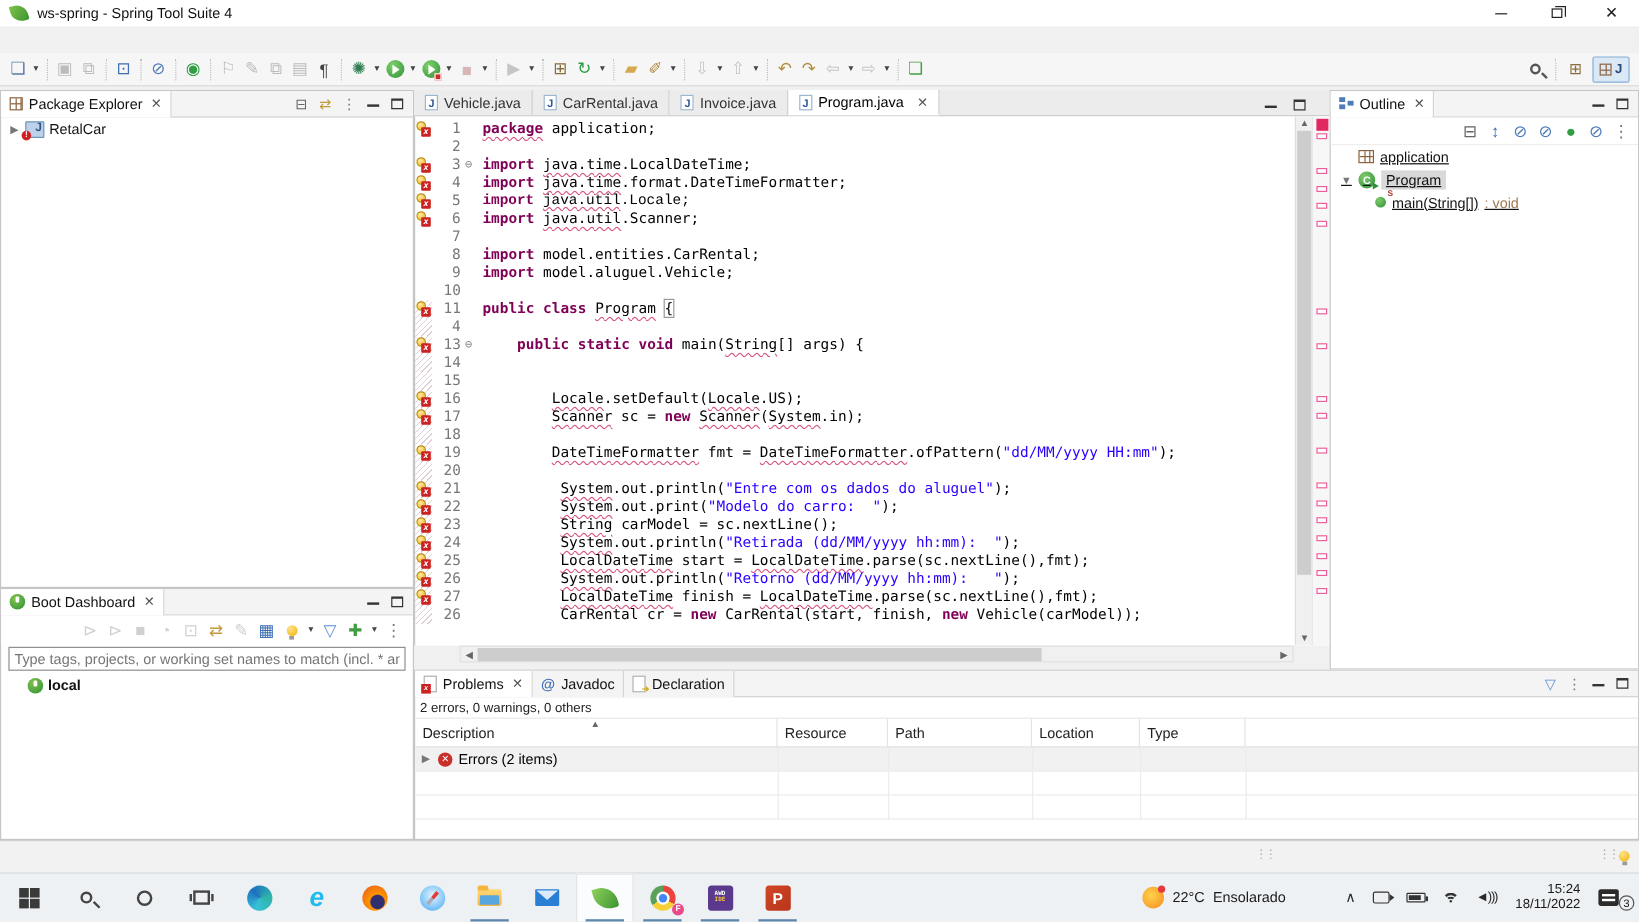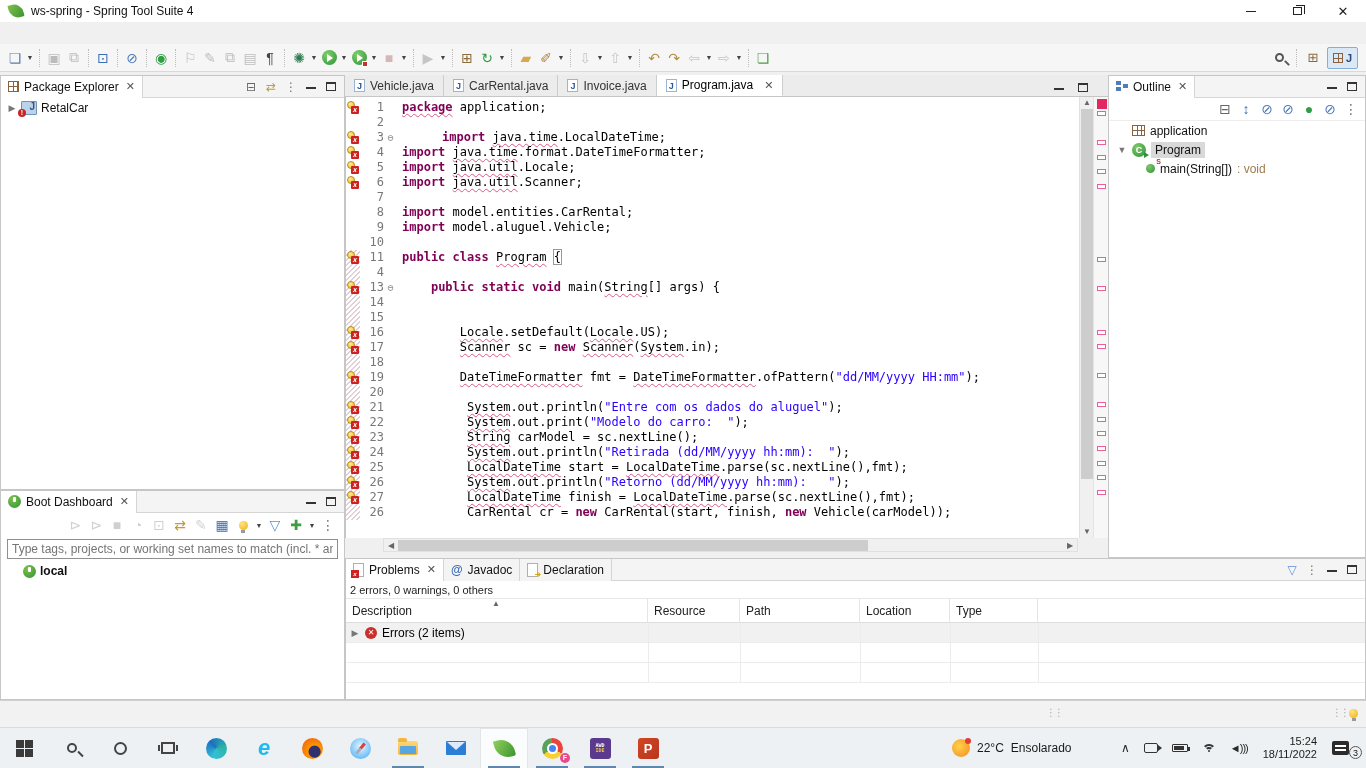--- a/index.html
+++ b/index.html
@@ -94,21 +94,21 @@
   #ruler-top { position:absolute; right:2px; top:2px; width:10px; height:10px; background:#e12860; }
   .rmark { position:absolute; left:3px; width:9px; height:5px; background:#fff; border:1.5px solid #ec5f9a; }
 
   #hscroll { position:absolute; left:383px; top:538px; width:695px; height:14px; background:#f0f0f0; border:1px solid #e0e0e0; }
   #hthumb { position:absolute; left:14px; top:1px; width:470px; height:11px; background:#cdcdcd; }
   .harrow { position:absolute; top:0; width:14px; height:13px; font-size:8px; color:#666; text-align:center; line-height:13px; }
 
   
   #outline-pane { left:1108px; top:75px; width:258px; height:483px; }
   #outline-toolbar { height:23px; display:flex; align-items:center; justify-content:flex-end; gap:1px; padding-right:4px; background:#fff; border-bottom:1px solid #eee; }
-  .o-row { display:flex; align-items:center; gap:5px; height:19px; font-size:12px; color:#111; padding-left:8px; }
+  .o-row { display:flex; align-items:center; gap:5px; height:19px; font-size:12px; color:#111; padding-left:8px;text-decoration:underline; }
   .o-row.sel .lbl-wrap { background:#d9d9d9; padding:1px 4px; }
   .class-ic { width:14px; height:14px; border-radius:50%; background:radial-gradient(circle at 35% 30%,#7ec96a,#2f9138); color:#fff; font-size:9px; font-weight:bold; text-align:center; line-height:14px; position:relative; }
   .class-ic:after { content:""; position:absolute; right:-3px; bottom:-1px; width:0; height:0; border-left:5px solid #2f9138; border-top:3px solid transparent; border-bottom:3px solid transparent; }
   .meth-ic { width:9px; height:9px; border-radius:50%; background:radial-gradient(circle at 35% 30%,#7ec96a,#2f9138); position:relative; margin-left:14px; }
   .meth-ic:after { content:"S"; position:absolute; right:-6px; top:-6px; color:#b03a2e; font-size:7px; font-weight:bold; }
   .pkg-ic { width:13px; height:11px; border:1px solid #8a6240; position:relative; }
   .pkg-ic:before { content:""; position:absolute; left:4px; top:0; width:1px; height:100%; background:#8a6240; box-shadow:4px 0 0 #8a6240; }
   .pkg-ic:after { content:""; position:absolute; left:0; top:4px; width:100%; height:1px; background:#8a6240; }
   .ret-type { color:#9e7b52; }
   .outline-tab-ic { width:12px; height:12px; position:relative; }
@@ -404,23 +404,23 @@
       </span>
     <span class="hicon etab-max">
         <i class="wmax"></i>
       </span>
   </div>
 
   <div id="editor">
     <div id="code-area">
         <div class="cl"><span class="g-ic"><span class="err-ic"><i class="b"></i><i class="e">x</i></span></span><span class="g-num">1</span><span class="g-fold"></span><span style="padding-left: 5px;"><span class="c-k c-u">package</span><span class="c-d"> application;</span></span></div>
         <div class="cl"><span class="g-ic"></span><span class="g-num">2</span><span class="g-fold"></span><span style="padding-left: 5px;"></span></div>
-        <div class="cl"><span class="g-ic"><span class="err-ic"><i class="b"></i><i class="e">x</i></span></span><span class="g-num">3</span><span class="g-fold">⊖</span><span style="padding-left: 5px; margin-left: 40px;"><span class="c-k">import</span><span class="c-d"> </span><span class="c-d c-u">java.time</span><span class="c-d">.LocalDateTime;</span></span></div>
+        <div class="cl"><span class="g-ic"><span class="err-ic"><i class="b"></i><i class="e">x</i></span></span><span class="g-num">3</span><span class="g-fold">⊖</span><span style="padding-left: 5px;"><span class="c-k">import</span><span class="c-d"> </span><span class="c-d c-u">java.time</span><span class="c-d">.LocalDateTime;</span></span></div>
         <div class="cl"><span class="g-ic"><span class="err-ic"><i class="b"></i><i class="e">x</i></span></span><span class="g-num">4</span><span class="g-fold"></span><span style="padding-left: 5px;"><span class="c-k">import</span><span class="c-d"> </span><span class="c-d c-u">java.time</span><span class="c-d">.format.DateTimeFormatter;</span></span></div>
-        <div class="cl"><span class="g-ic"><span class="err-ic"><i class="b"></i><i class="e">x</i></span></span><span class="g-num">5</span><span class="g-fold"></span><span style="padding-left: 5px;"><span class="c-k">import</span><span class="c-d"> </span><span class="c-d c-u">java.util</span><span class="c-d">.Locale;</span></span></div>
+        <div class="cl"><span class="g-ic"><span class="err-ic"><i class="b"></i><i class="e">x</i></span></span><span class="g-num">5</span><span class="g-fold"></span><span style="padding-left: 5px; font-family: Liberation Mono, monospace;"><span class="c-k">import</span><span class="c-d"> </span><span class="c-d c-u">java.util</span><span class="c-d">.Locale;</span></span></div>
         <div class="cl"><span class="g-ic"><span class="err-ic"><i class="b"></i><i class="e">x</i></span></span><span class="g-num">6</span><span class="g-fold"></span><span style="padding-left: 5px;"><span class="c-k">import</span><span class="c-d"> </span><span class="c-d c-u">java.util</span><span class="c-d">.Scanner;</span></span></div>
         <div class="cl"><span class="g-ic"></span><span class="g-num">7</span><span class="g-fold"></span><span style="padding-left: 5px;"></span></div>
         <div class="cl"><span class="g-ic"></span><span class="g-num">8</span><span class="g-fold"></span><span style="padding-left: 5px;"><span class="c-k">import</span><span class="c-d"> model.entities.CarRental;</span></span></div>
         <div class="cl"><span class="g-ic"></span><span class="g-num">9</span><span class="g-fold"></span><span style="padding-left: 5px;"><span class="c-k">import</span><span class="c-d"> model.aluguel.Vehicle;</span></span></div>
         <div class="cl"><span class="g-ic"></span><span class="g-num">10</span><span class="g-fold"></span><span style="padding-left: 5px;"></span></div>
         <div class="cl"><span class="g-ic range"><span class="err-ic"><i class="b"></i><i class="e">x</i></span></span><span class="g-num">11</span><span class="g-fold"></span><span style="padding-left: 5px;"><span class="c-k">public</span><span class="c-d"> </span><span class="c-k">class</span><span class="c-d"> </span><span class="c-d c-u">Program</span><span class="c-d"> </span><span class="c-d c-b">{</span></span></div>
         <div class="cl"><span class="g-ic range"></span><span class="g-num">4</span><span class="g-fold"></span><span style="padding-left: 5px;"></span></div>
         <div class="cl"><span class="g-ic range"><span class="err-ic"><i class="b"></i><i class="e">x</i></span></span><span class="g-num">13</span><span class="g-fold">⊖</span><span style="padding-left: 5px;"><span class="c-d">    </span><span class="c-k">public</span><span class="c-d"> </span><span class="c-k">static</span><span class="c-d"> </span><span class="c-k">void</span><span class="c-d"> main(</span><span class="c-d c-u">String</span><span class="c-d">[] args) {</span></span></div>
         <div class="cl"><span class="g-ic range"></span><span class="g-num">14</span><span class="g-fold"></span><span style="padding-left: 5px;"></span></div>
         <div class="cl"><span class="g-ic range"></span><span class="g-num">15</span><span class="g-fold"></span><span style="padding-left: 5px;"></span></div>

